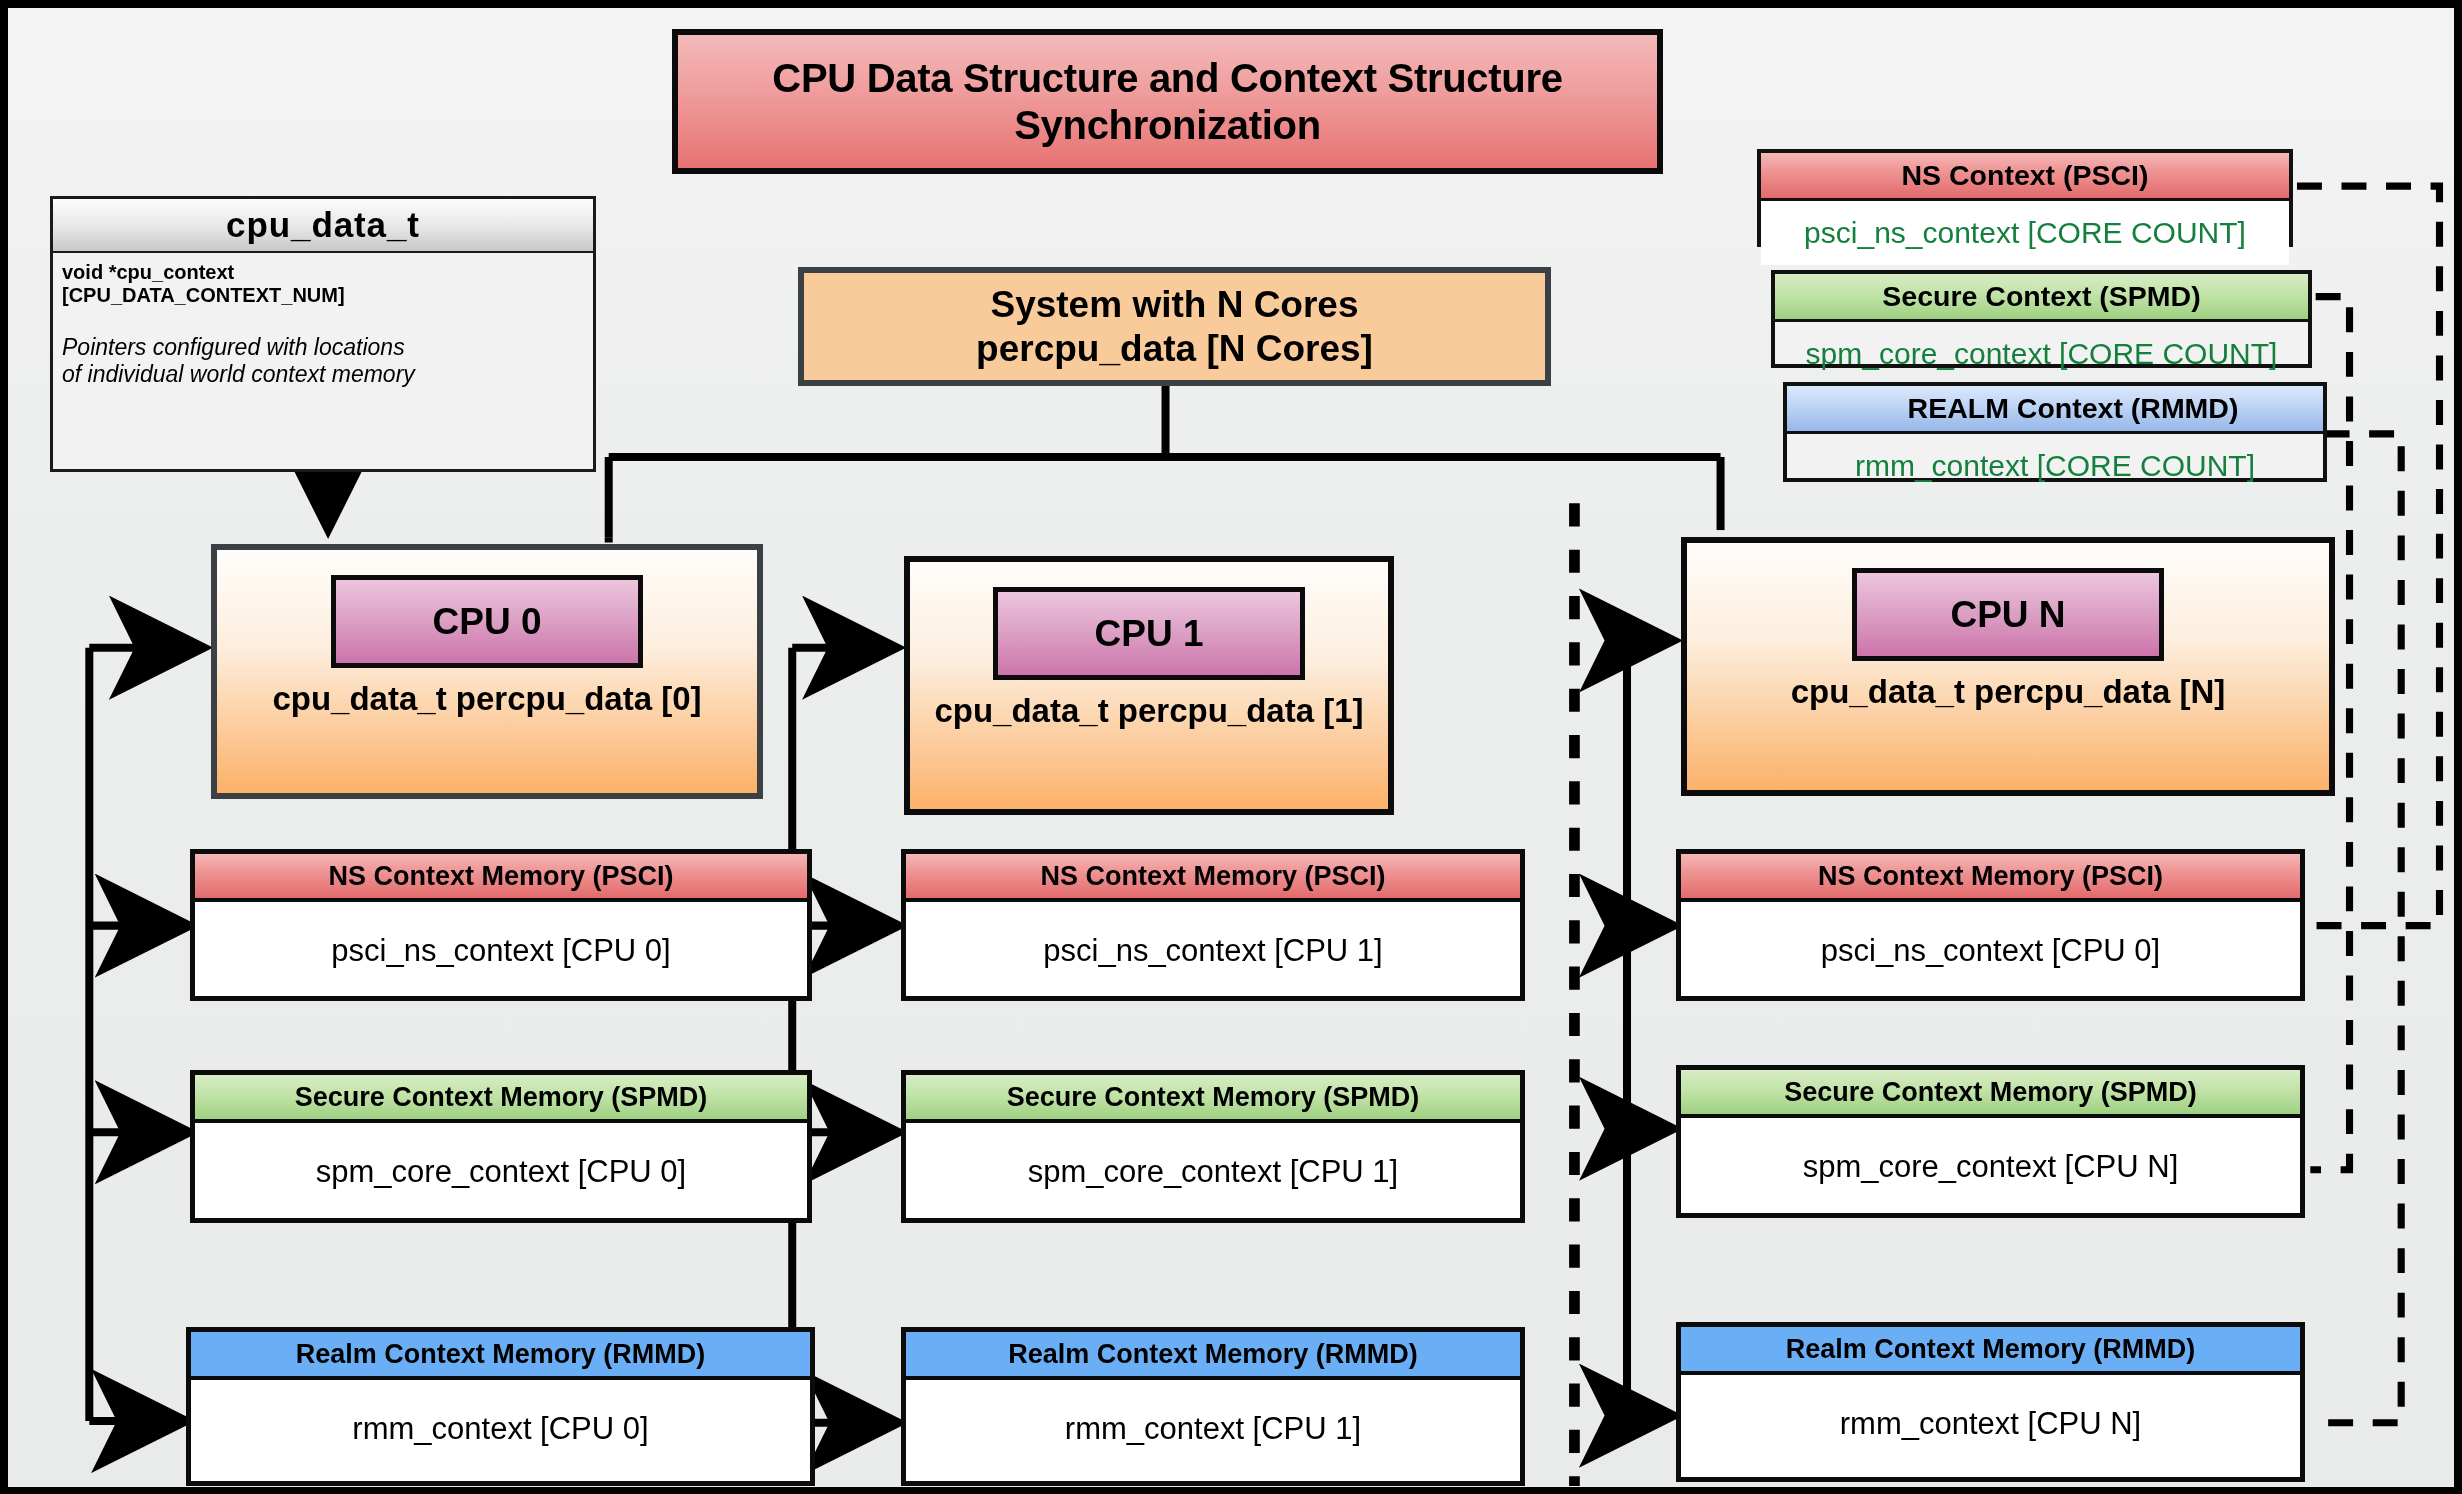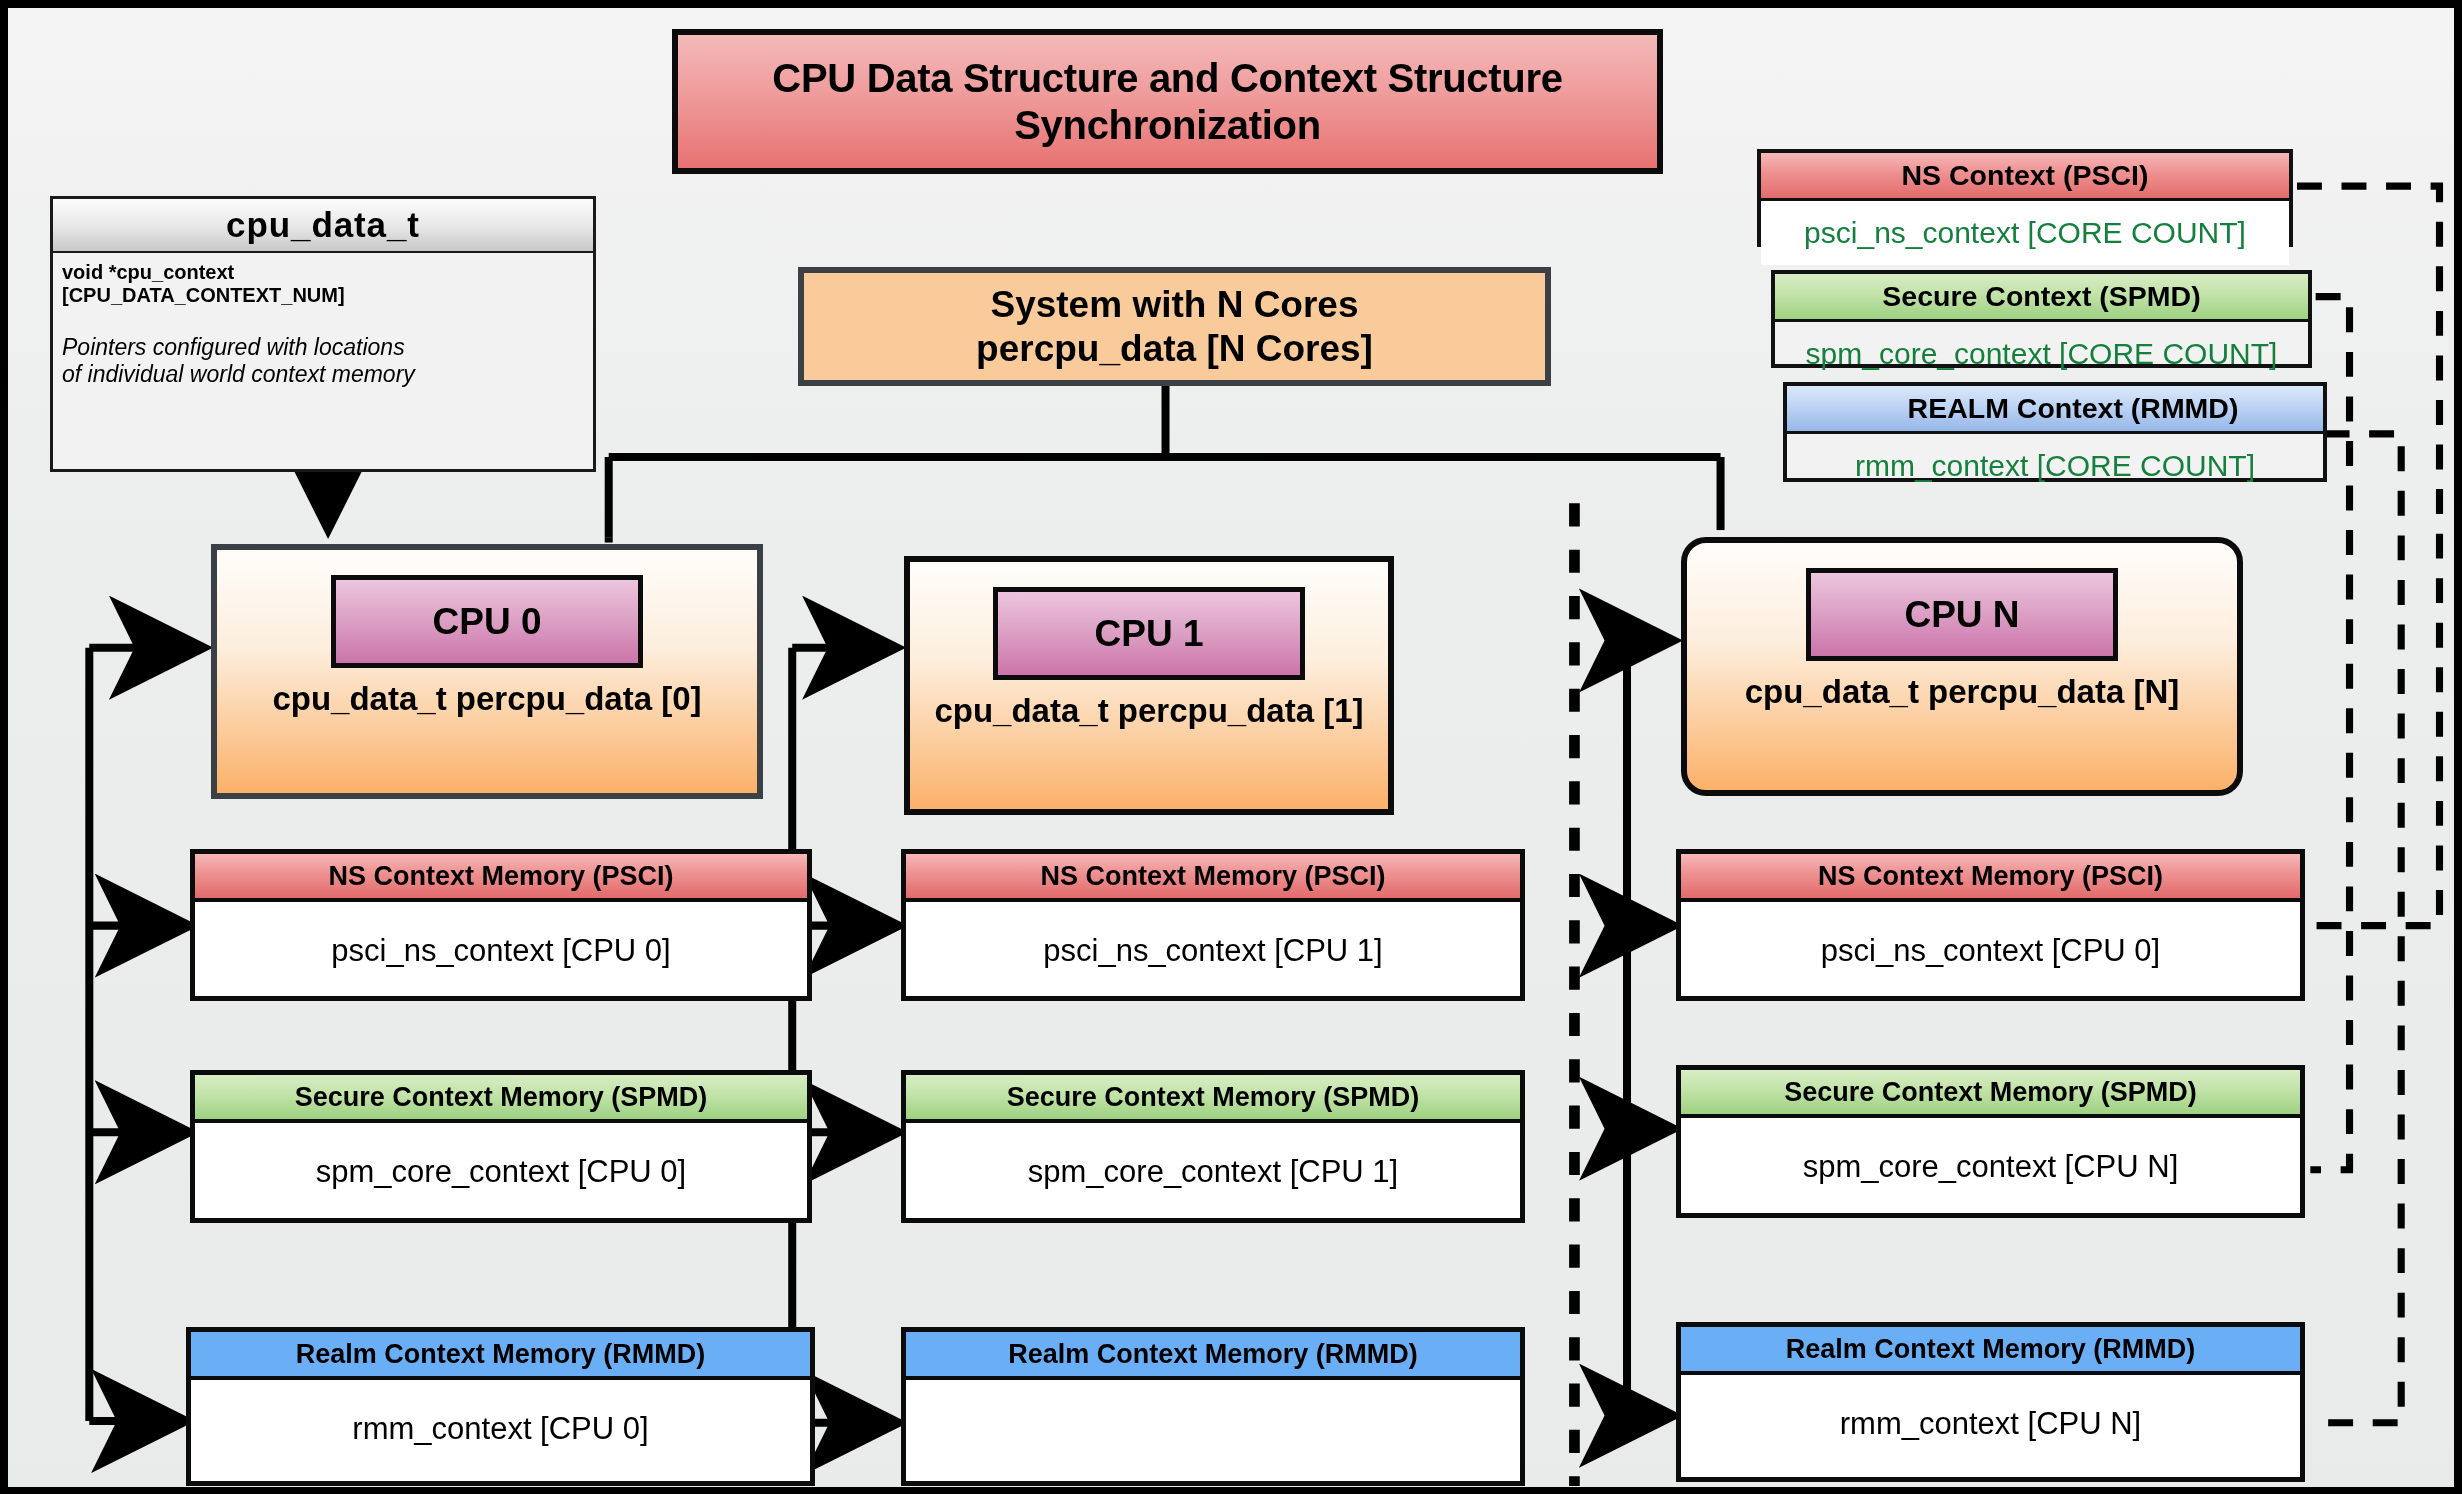--- a/index.html
+++ b/index.html
@@ -84,21 +84,21 @@
     background:linear-gradient(180deg,#ecc5dd 0%,#dda3c6 45%,#cc74aa 100%);
     display:flex;align-items:center;justify-content:center;
     font-size:37px;font-weight:bold;color:#000;
   }
   .cpu .sub{
     position:absolute;left:0;right:0;top:130px;text-align:center;
     font-size:33px;font-weight:bold;color:#000;
   }
   #cpu0{left:203px;top:536px;width:552px;height:255px;}
   #cpu1{left:896px;top:548px;width:490px;height:259px;}
-  #cpuN{left:1673px;top:529px;width:562px;height:259px;border-radius:25px;}
+  #cpuN{left:1673px;top:529px;width:654px;height:259px;}
 
   
   .ctxmem{border:5.3px solid #0b0b0b;background:#ffffff;}
   .ctxmem .hdr{
     height:44px;border-bottom:4.5px solid #0b0b0b;
     display:flex;align-items:center;justify-content:center;
     font-size:27px;font-weight:bold;color:#000;
   }
   .ctxmem .val{
     height:98px;display:flex;align-items:center;justify-content:center;
@@ -248,20 +248,21 @@
   <div class="box ctxmem" id="m10">
     <div class="hdr hdr-red">NS Context Memory (PSCI)</div>
     <div class="val">psci_ns_context [CPU 1]</div>
   </div>
   <div class="box ctxmem" id="m11">
     <div class="hdr hdr-green">Secure Context Memory (SPMD)</div>
     <div class="val">spm_core_context [CPU 1]</div>
   </div>
   <div class="box ctxmem" id="m12">
     <div class="hdr hdr-realm-flat">Realm Context Memory (RMMD)</div>
+    <div class="val">rmm_context [CPU 1]</div>
   </div>
 
   <div class="box cpu black" id="cpuN">
     <div class="chip">CPU N</div>
     <div class="sub">cpu_data_t percpu_data [N]</div>
   </div>
   <div class="box ctxmem" id="m20">
     <div class="hdr hdr-red">NS Context Memory (PSCI)</div>
     <div class="val">psci_ns_context [CPU 0]</div>
   </div>

